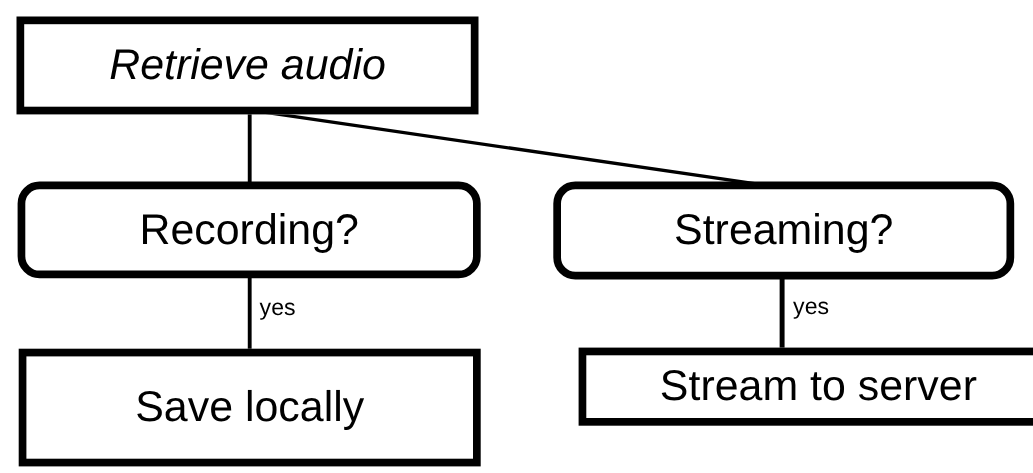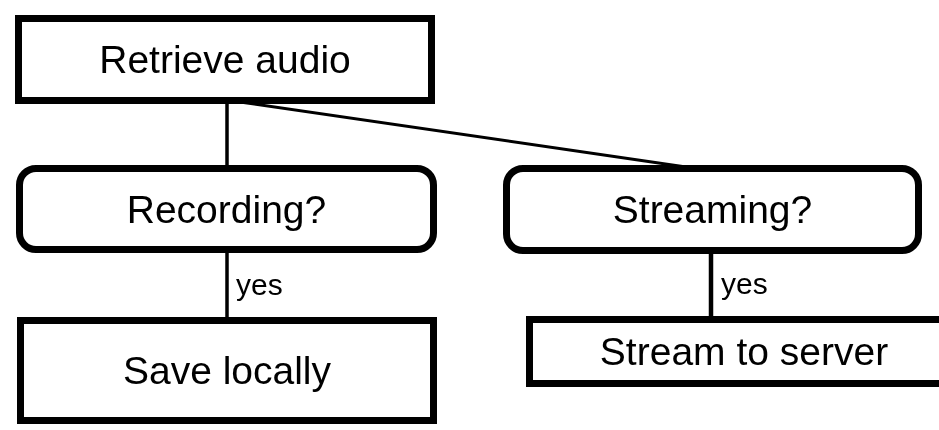--- a/index.html
+++ b/index.html
@@ -33,28 +33,28 @@
     align-items: center;
     justify-content: center;
     font-size: 39px;
     line-height: 1;
     white-space: nowrap;
     z-index: 1;
   }
   .node.rounded {
     border-radius: 20px;
   }
-  .node-retrieve  { left: 15px;  top: 15px;  width: 420px; height: 89px; }
+  .node-retrieve  { left: 15px;  top: 15px;  width: 420px; height: 89px; font-style: italic; }
   .node-recording { left: 16px;  top: 165px; width: 421px; height: 88px; }
   .node-streaming { left: 503px; top: 165px; width: 419px; height: 89px; }
   .node-save      { left: 17px;  top: 317px; width: 420px; height: 107px; }
   .node-stream    { left: 526px; top: 316px; width: 424px; height: 71px; padding-left: 12px; }
   .edge-label {
     position: absolute;
-    font-size: 30px;
+    font-size: 21px;
     line-height: 1.1;
     z-index: 2;
     white-space: nowrap;
   }
   .edge-label-left  { left: 236px; top: 268px; }
   .edge-label-right { left: 721px; top: 267px; }
 </style>
 </head>
 <body>
 

